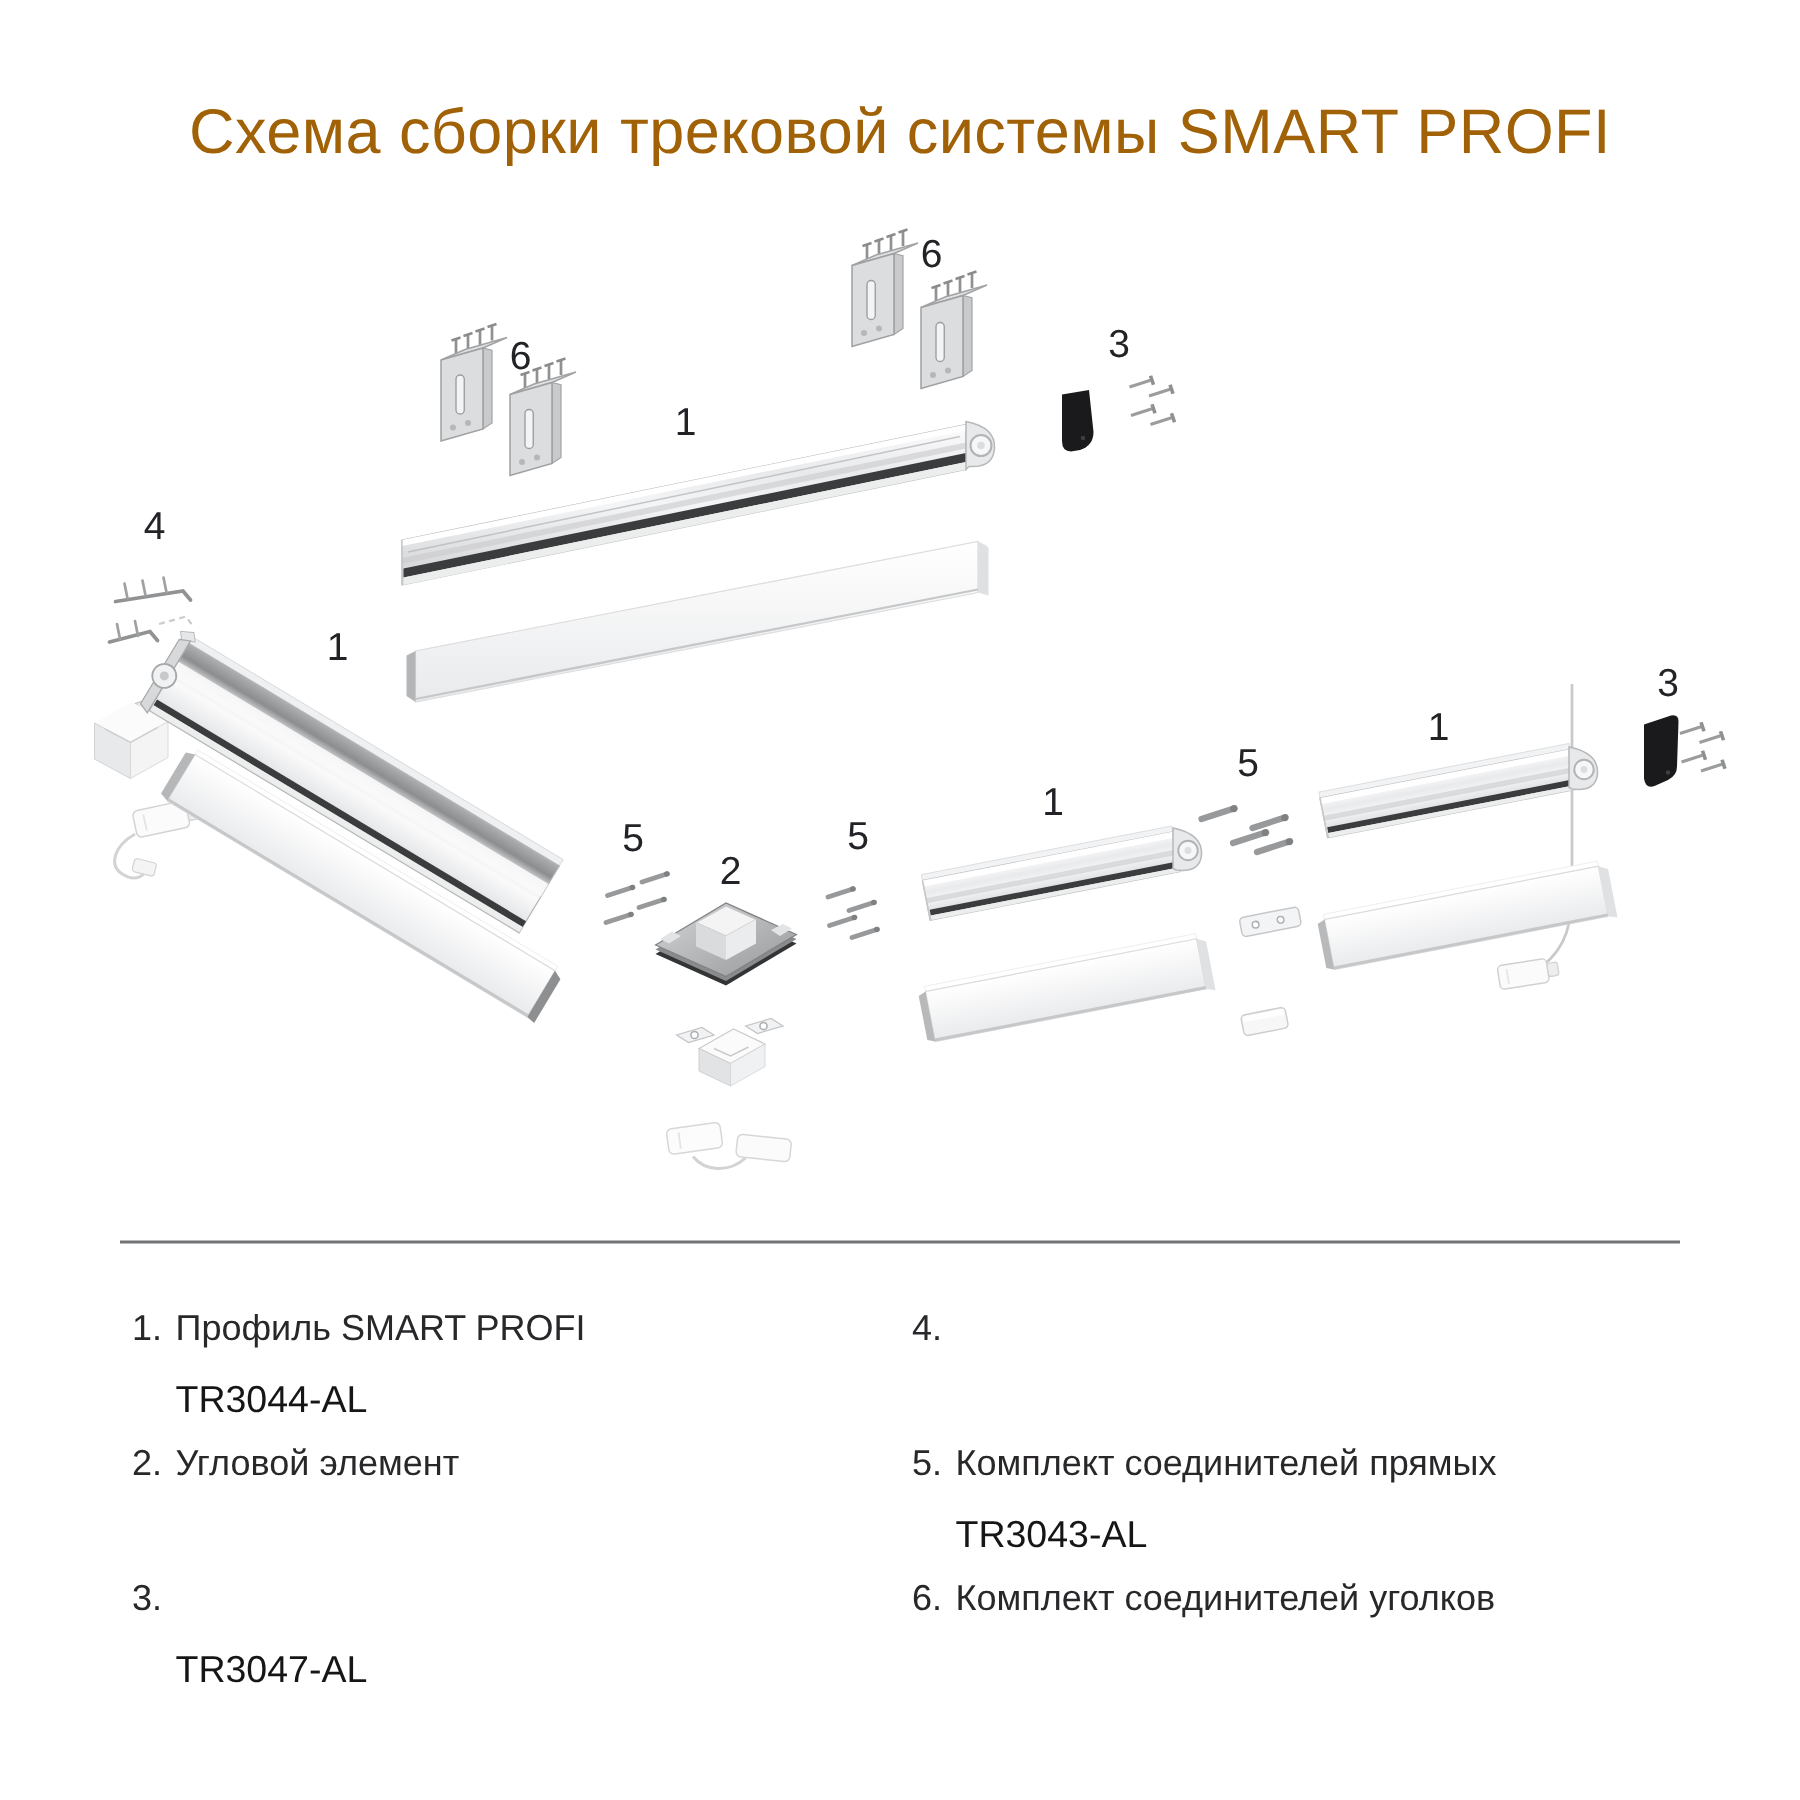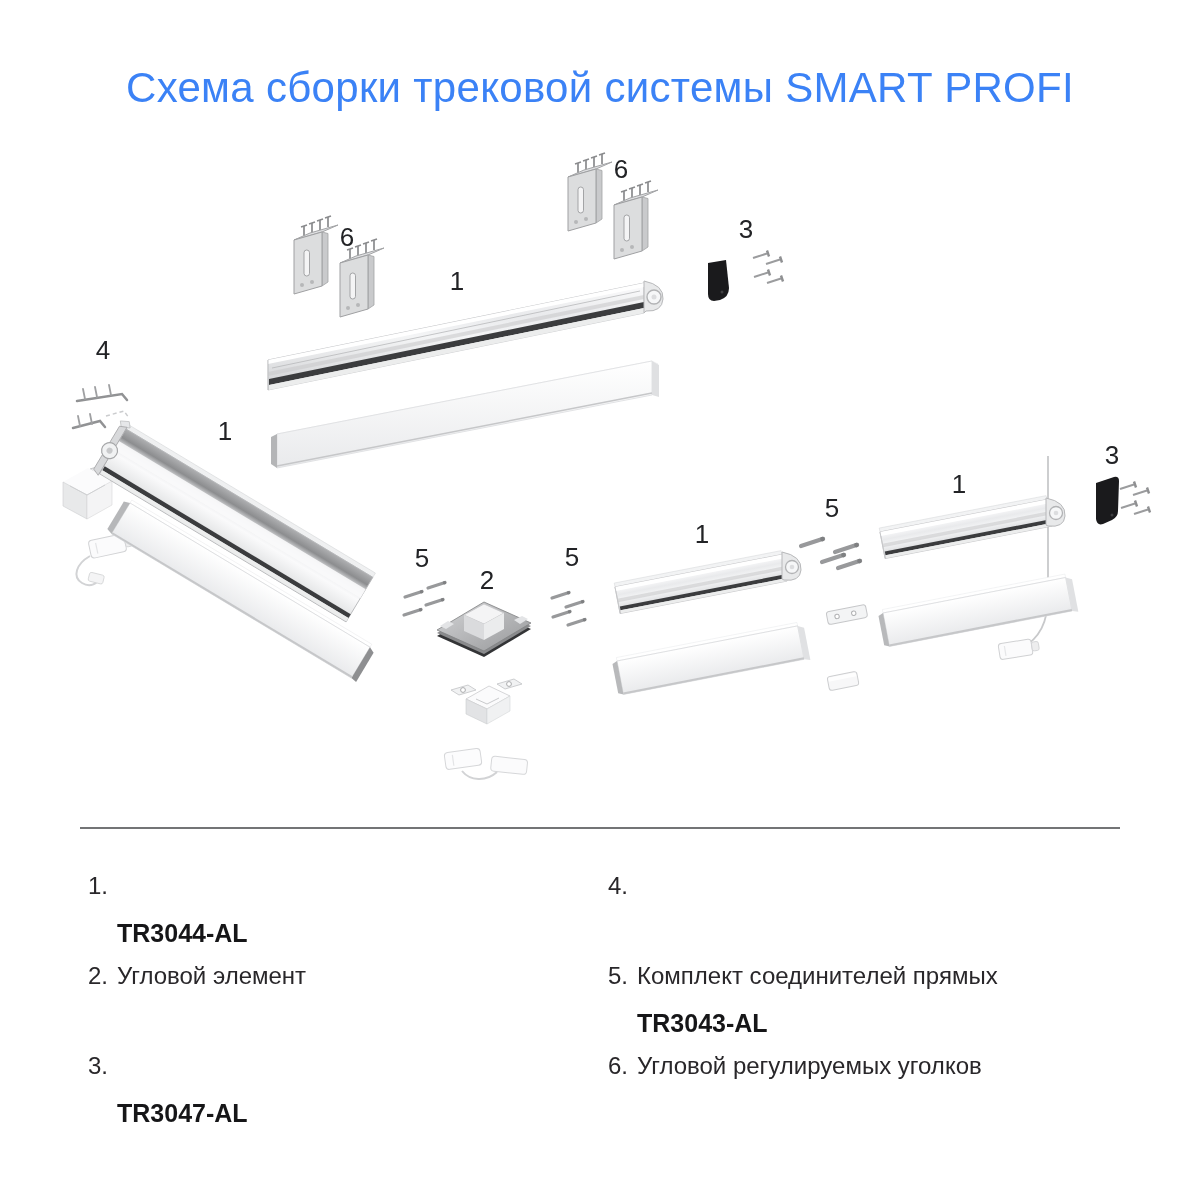--- a/index.html
+++ b/index.html
@@ -1,29 +1,29 @@
 <!DOCTYPE html>
 <html lang="ru"><head>
 <meta charset="utf-8">
 <style>
   html,body{margin:0;padding:0;background:#ffffff;}
   body{width:1200px;height:1200px;font-family:"Liberation Sans",sans-serif;-webkit-font-smoothing:antialiased;}
   .page{position:relative;width:1200px;height:1200px;overflow:hidden;background:#ffffff;}
   .title{position:absolute;top:64px;left:0;width:1200px;text-align:center;
-         font-size:42px;line-height:48px;font-weight:400;color:#3b82f6;letter-spacing:.3px;margin:0;}
+         font-size:42px;line-height:48px;font-weight:400;color:#a16207;letter-spacing:.3px;margin:0;}
   svg.diagram{position:absolute;left:0;top:0;width:1200px;height:830px;display:block;}
   .divider{position:absolute;left:80px;top:827px;width:1040px;height:2px;background:#737476;}
   .legend{position:absolute;top:872px;left:0;width:1200px;color:#29272a;}
   .legend-col{position:absolute;top:0;}
   .col-left{left:88px;width:480px;}
   .col-right{left:608px;width:560px;}
   .legend-item{height:90px;}
   .name-row{display:flex;font-size:24px;line-height:28px;color:#29272a;}
   .legend-num{flex:none;width:29px;}
-  .legend-code{margin-left:29px;margin-top:19px;font-size:25px;line-height:28px;font-weight:700;color:#161618;}
+  .legend-code{margin-left:29px;margin-top:19px;font-size:25px;line-height:28px;font-weight:400;color:#161618;}
   text.plabel{font-size:26px;fill:#222326;text-anchor:middle;font-family:"Liberation Sans",sans-serif;}
 </style>
 </head>
 <body>
 
 <div class="page">
 
   <h1 class="title">Схема сборки трековой системы SMART PROFI</h1>
 
   <svg class="diagram" viewBox="0 0 1200 830" xmlns="http://www.w3.org/2000/svg">
@@ -318,20 +318,21 @@
     </g>
   </svg>
 
   <div class="divider"></div>
 
   <div class="legend">
     <div class="legend-col col-left">
       <div class="legend-item">
         <div class="name-row">
           <span class="legend-num">1.</span>
+          <span class="legend-name">Профиль SMART PROFI</span>
         </div>
         <div class="legend-code">TR3044-AL</div>
       </div>
       <div class="legend-item">
         <div class="name-row">
           <span class="legend-num">2.</span>
           <span class="legend-name">Угловой элемент</span>
         </div>
       </div>
       <div class="legend-item">
@@ -350,19 +351,19 @@
       <div class="legend-item">
         <div class="name-row">
           <span class="legend-num">5.</span>
           <span class="legend-name">Комплект соединителей прямых</span>
         </div>
         <div class="legend-code">TR3043-AL</div>
       </div>
       <div class="legend-item">
         <div class="name-row">
           <span class="legend-num">6.</span>
-          <span class="legend-name">Угловой регулируемых уголков</span>
+          <span class="legend-name">Комплект соединителей уголков</span>
         </div>
       </div>
     </div>
   </div>
 
 </div>
 
 </body></html>

